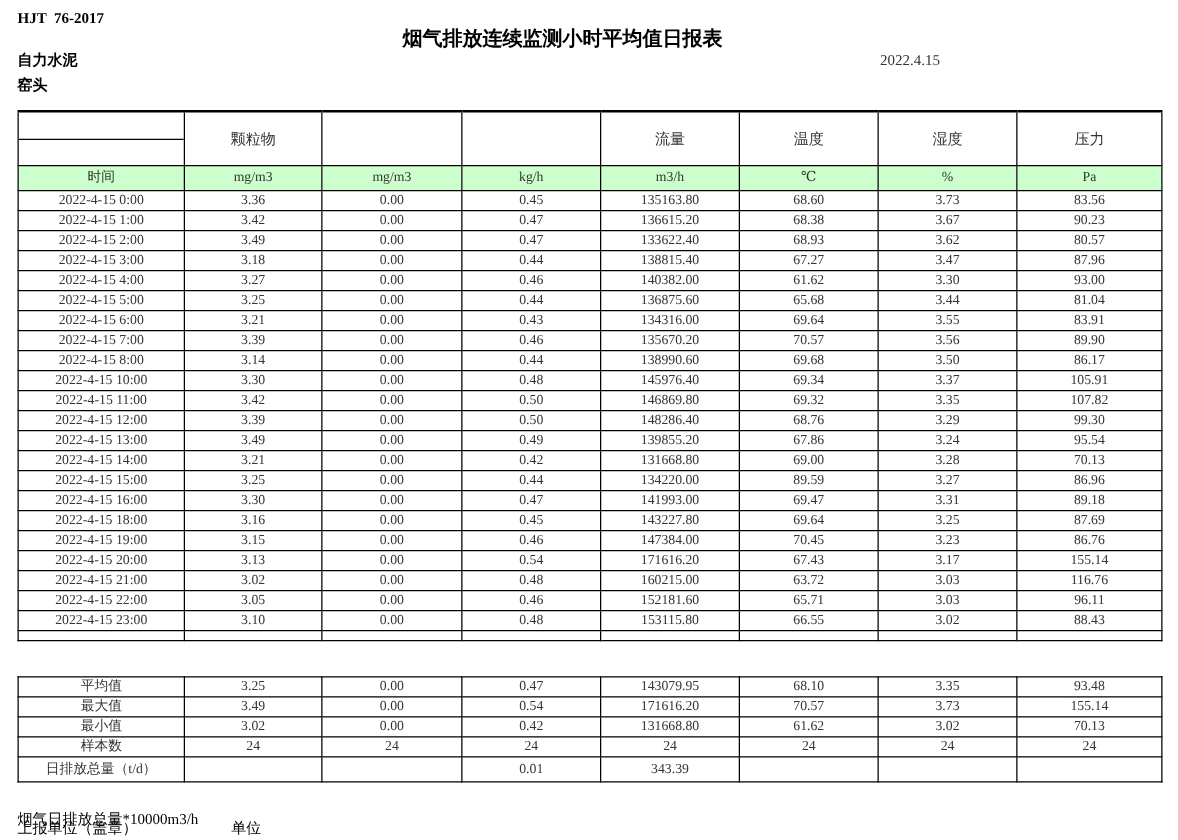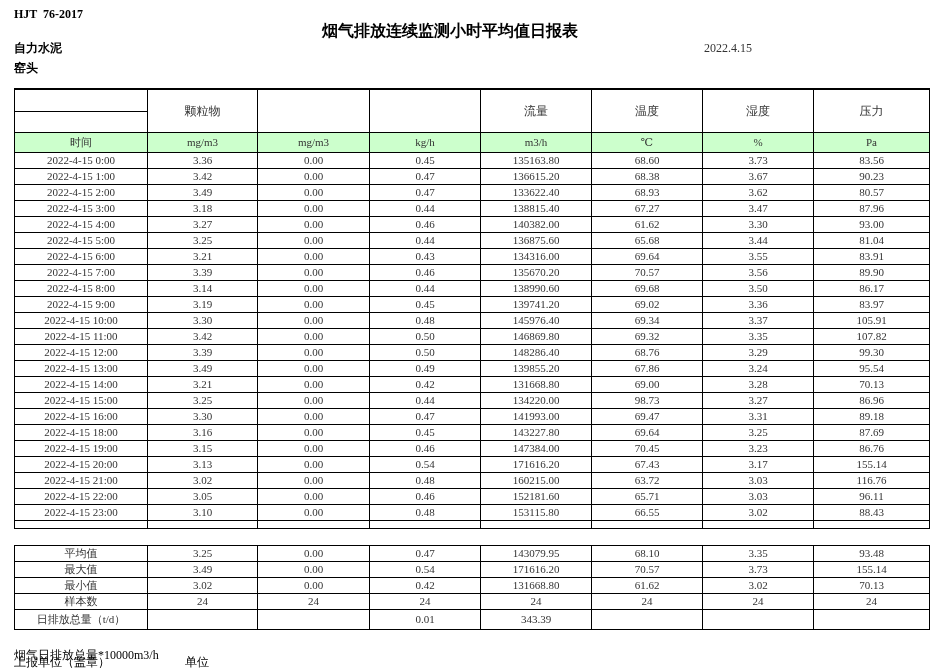--- a/index.html
+++ b/index.html
@@ -27,21 +27,21 @@
     text-align:center; vertical-align:middle;
     font-size:11px; line-height:1; overflow:hidden;
     padding:0;
   }
   .main-table .gh-row td { height:43px; border-top-width:2px; font-size:12px; }
   .gh-corner { position:relative; }
   .corner-split { position:absolute; left:0; right:0; top:50%; border-top:1px solid var(--border,#000); }
   .unit-row td { height:20px; background:var(--green,#ccffcc); }
   tbody.data td { height:16px; }
   .blank-row td { height:8px; }
-  .summary-table { margin-top:16px; }
+  .summary-table { margin-top:28px; }
   .summary-table td { height:16px; }
   .summary-table tr.total-row td { height:20px; }
 
   .footer-note  { left:14px; top:637px; font-size:12px; color:#000;margin-top:10px; }
   .footer-stamp { left:14px; top:654px; font-size:12px; color:#000; }
   .footer-unit  { left:185px; top:654px; font-size:12px; color:#000; }
 </style>
 </head>
 <body>
 
@@ -173,30 +173,20 @@
           <td>2022-4-15 8:00</td>
           <td>3.14</td>
           <td>0.00</td>
           <td>0.44</td>
           <td>138990.60</td>
           <td>69.68</td>
           <td>3.50</td>
           <td>86.17</td>
         </tr>
         <tr>
-          <td>2022-4-15 9:00</td>
-          <td>3.19</td>
-          <td>0.00</td>
-          <td>0.45</td>
-          <td>139741.20</td>
-          <td>69.02</td>
-          <td>3.36</td>
-          <td>83.97</td>
-        </tr>
-        <tr>
           <td>2022-4-15 10:00</td>
           <td>3.30</td>
           <td>0.00</td>
           <td>0.48</td>
           <td>145976.40</td>
           <td>69.34</td>
           <td>3.37</td>
           <td>105.91</td>
         </tr>
         <tr>
@@ -238,21 +228,21 @@
           <td>69.00</td>
           <td>3.28</td>
           <td>70.13</td>
         </tr>
         <tr>
           <td>2022-4-15 15:00</td>
           <td>3.25</td>
           <td>0.00</td>
           <td>0.44</td>
           <td>134220.00</td>
-          <td>98.73</td>
+          <td>89.59</td>
           <td>3.27</td>
           <td>86.96</td>
         </tr>
         <tr>
           <td>2022-4-15 16:00</td>
           <td>3.30</td>
           <td>0.00</td>
           <td>0.47</td>
           <td>141993.00</td>
           <td>69.47</td>

